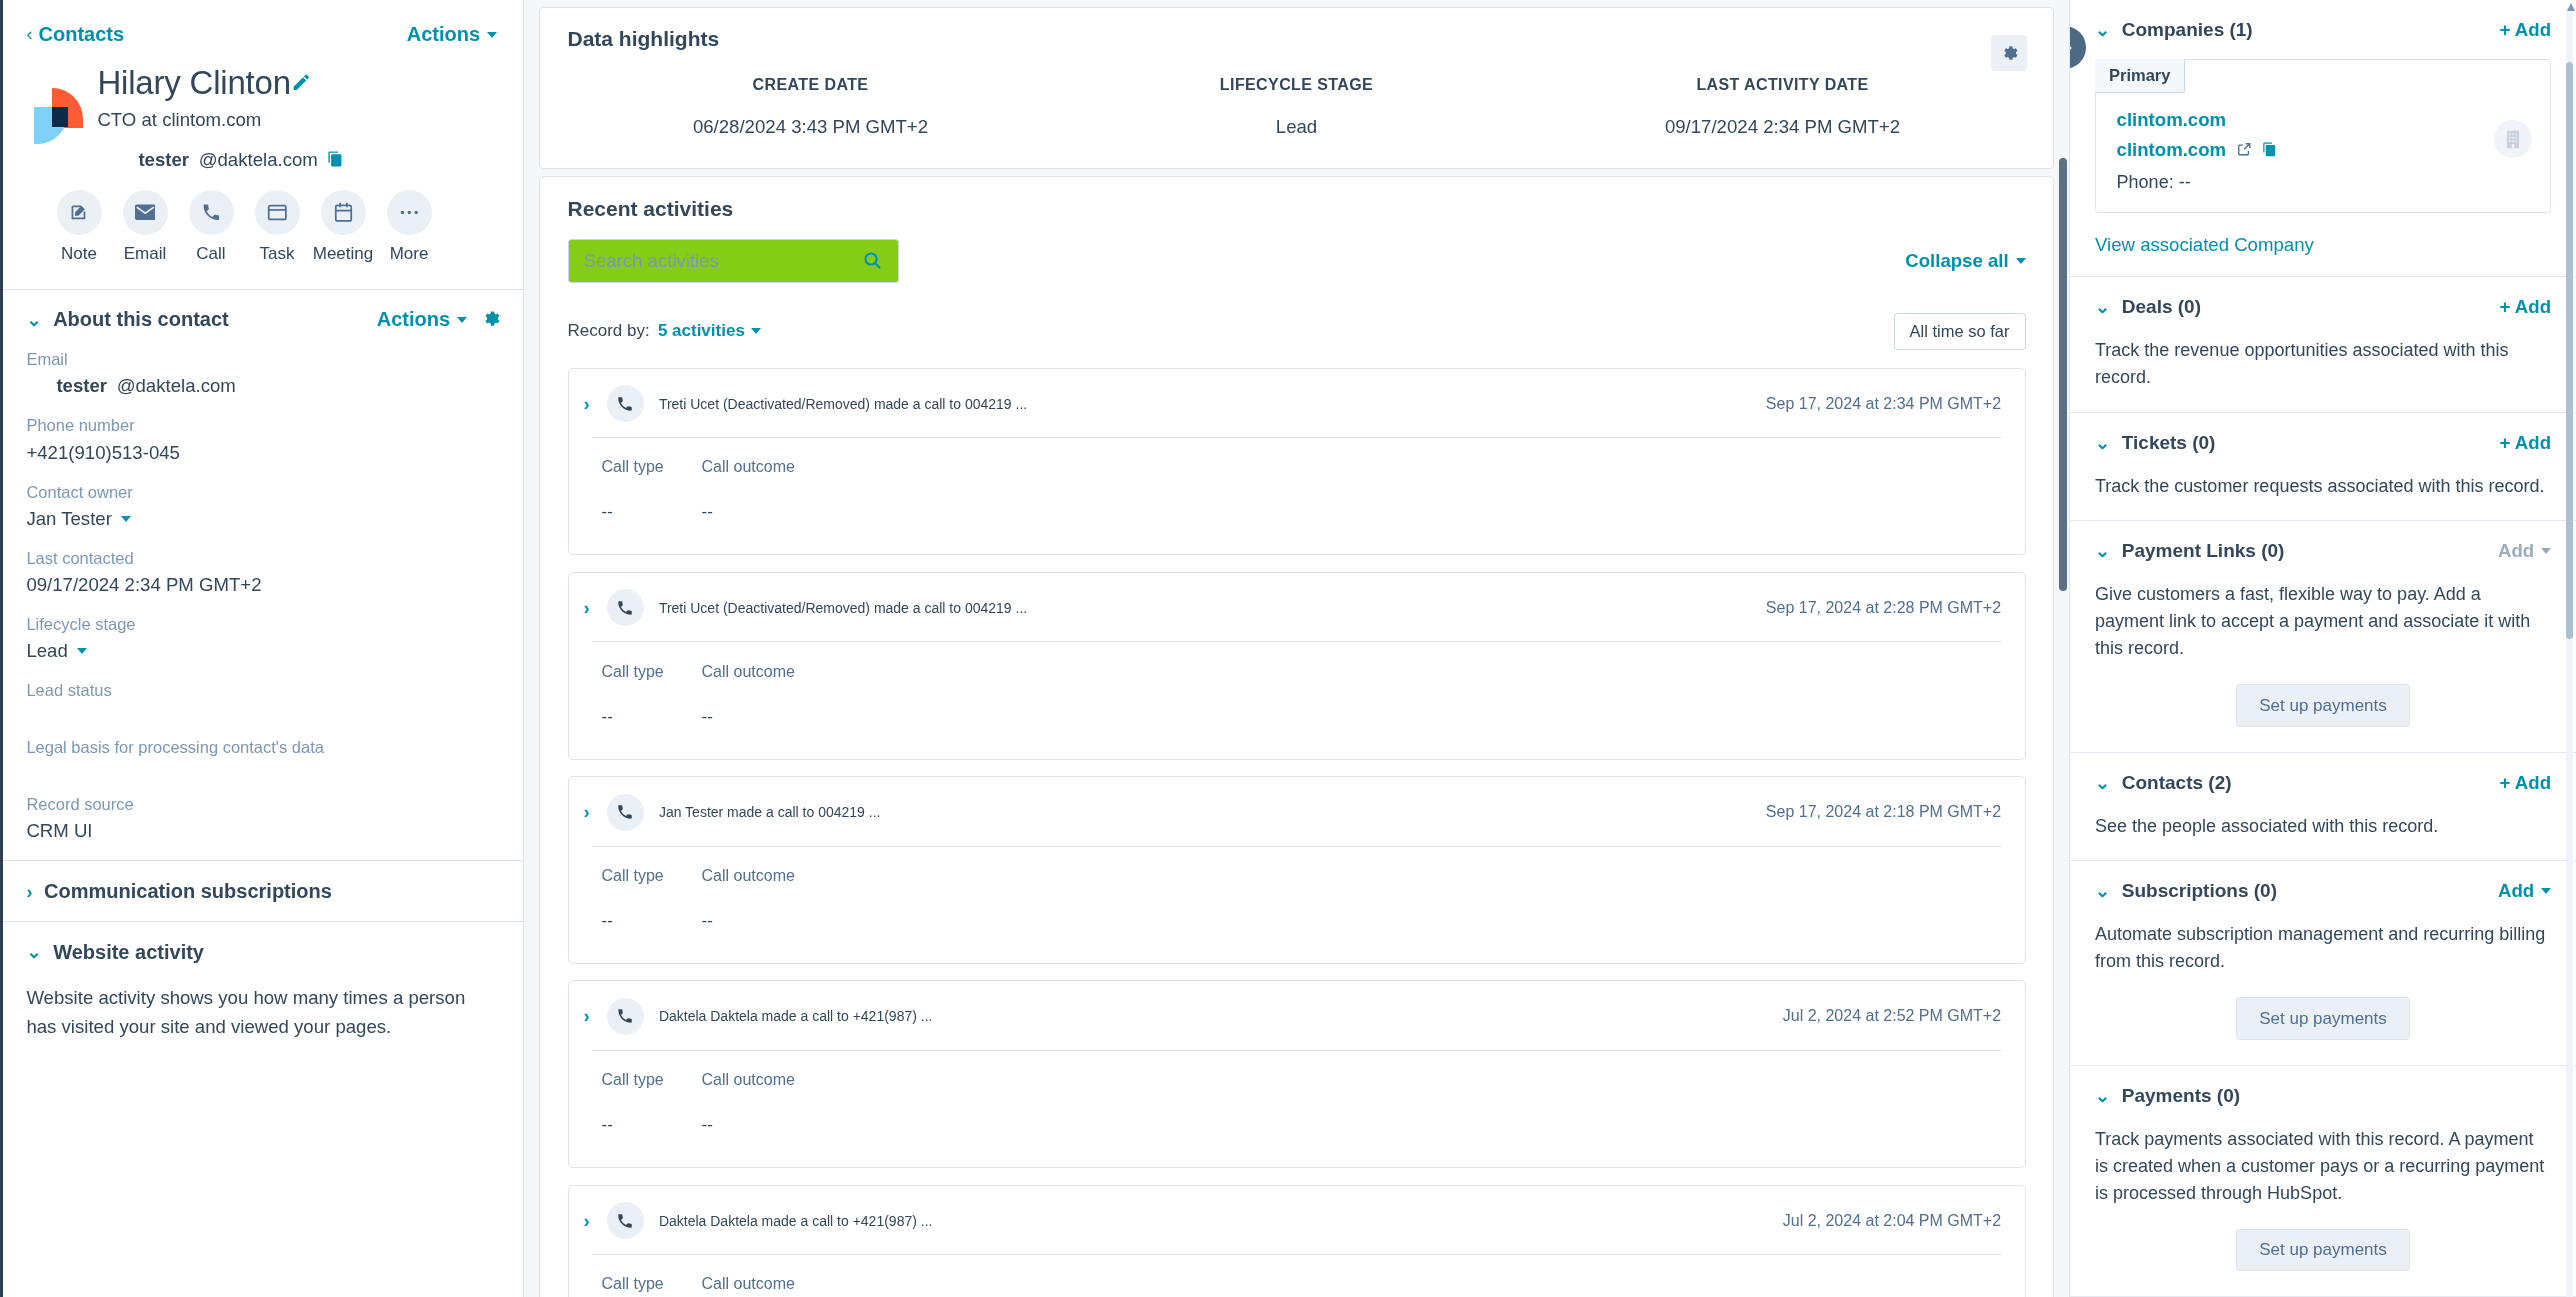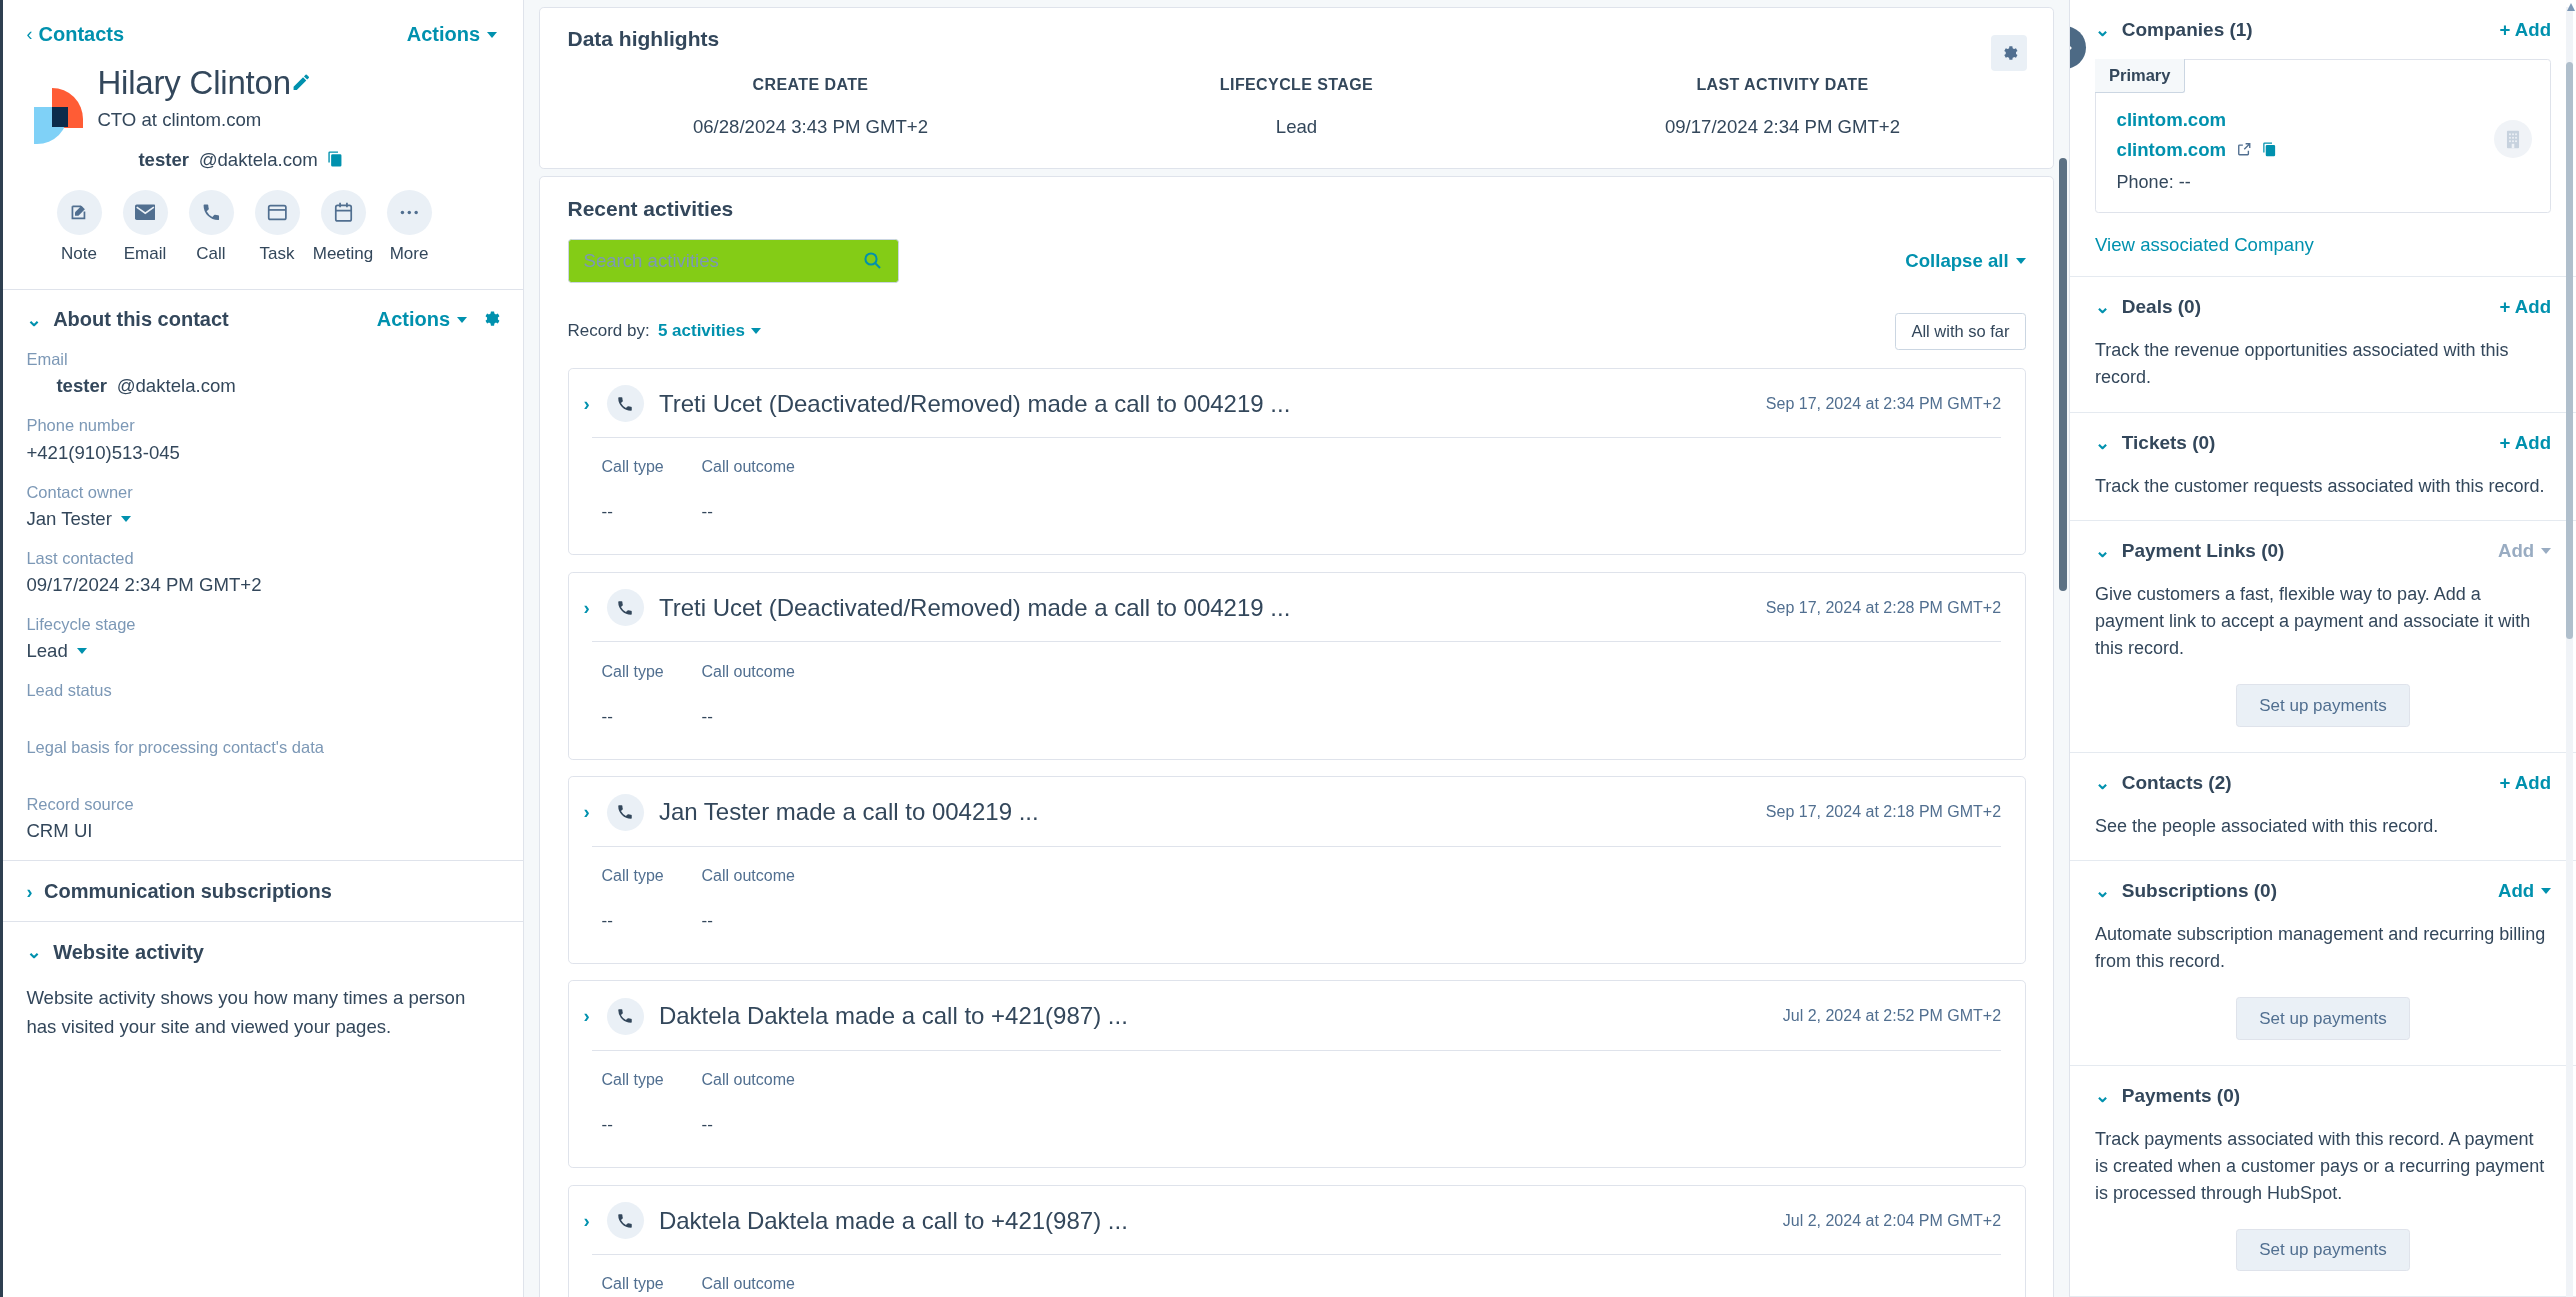--- a/index.html
+++ b/index.html
@@ -91,21 +91,21 @@
   .filter-row { display: flex; align-items: center; justify-content: space-between; margin-top: 30px; }
   .filter-left { display: flex; align-items: center; gap: 8.2px; font-size: 17px; color: #33475b; }
   .filter-strong { color: #0091ae; font-weight: 700; cursor: pointer; display: flex; align-items: center; gap: 6.2px; }
   .alltime-btn { border: 0.7px solid #cbd6e2; border-radius: 3.4px; padding: 7.6px 15px; font-size: 16.5px; color: #33475b; background: #fff; cursor: pointer; }
 
   .act-list { margin-top: 18px; }
   .act-item { border: 0.7px solid #dfe3eb; border-radius: 4.8px; margin-bottom: 16.5px; background: #fff; }
   .act-head { display: flex; align-items: center; padding: 16.5px 23.4px 15px 15px; }
   .act-chev { color: #0091ae; font-size: 18.6px; font-weight: 700; width: 23.4px; cursor: pointer; }
   .act-avatar { width: 37px; height: 37px; border-radius: 50%; background: #eaf0f6; display: flex; align-items: center; justify-content: center; flex: none; }
-  .act-title { font-size: 24px; color: #33475b; margin-left: 15px; flex: 1; white-space: nowrap; overflow: hidden; text-overflow: ellipsis; cursor: pointer; }
+  .act-title { font-size: 14px; color: #33475b; margin-left: 15px; flex: 1; white-space: nowrap; overflow: hidden; text-overflow: ellipsis; cursor: pointer; }
   .act-date { font-size: 16px; color: #516f90; white-space: nowrap; }
   .act-sep { height: 0.7px; background: #dfe3eb; margin: 0 23.4px; }
   .act-body { padding: 20.6px 23.4px 32px 33px; }
   .act-cols { display: flex; gap: 0; }
   .act-col { width: 100px; }
   .act-col-lab { font-size: 16px; color: #516f90; }
   .act-col-val { font-size: 17px; color: #33475b; margin-top: 26px; }
 
   .center-scrollbar { position: absolute; right: 2.1px; top: 158px; width: 7.6px; height: 433px; background: #5c7184; border-radius: 4.1px; }
 
@@ -375,21 +375,21 @@
       </div>
 
       <div class="filter-row">
         <div class="filter-left">
           <span>Record by:</span>
           <span class="filter-strong">
             <span>5 activities</span>
             <span class="caret-d"></span>
           </span>
         </div>
-        <div class="alltime-btn">All with so far</div>
+        <div class="alltime-btn">All time so far</div>
       </div>
 
       <div class="act-list">
 
         <div class="act-item">
           <div class="act-head">
             <span class="act-chev">›</span>
             <span class="act-avatar">
               <svg width="18" height="18" viewBox="0 0 24 24" fill="#33475b">
                   <path d="M6.6 10.8a15.1 15.1 0 006.6 6.6l2.2-2.2a1 1 0 011-.25 11.4 11.4 0 003.6.57 1 1 0 011 1V20a1 1 0 01-1 1A17 17 0 013 4a1 1 0 011-1h3.5a1 1 0 011 1 11.4 11.4 0 00.57 3.6 1 1 0 01-.25 1z"></path>

